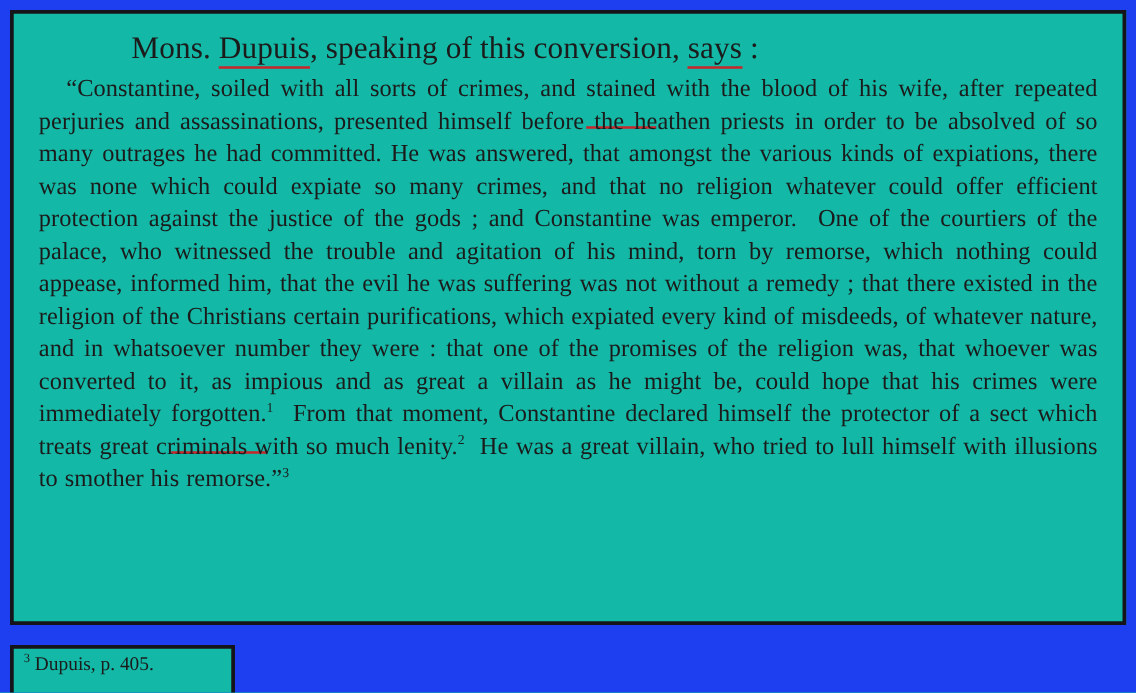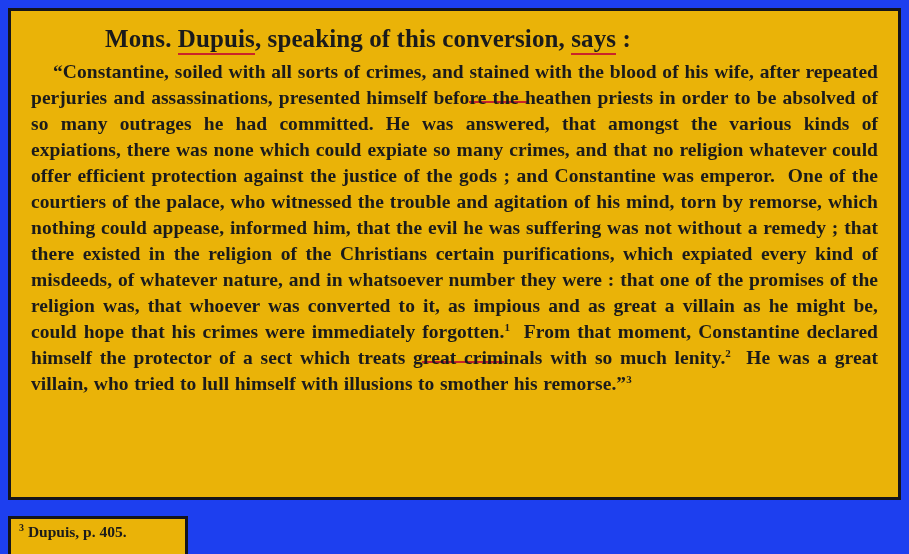--- a/index.html
+++ b/index.html
@@ -13,25 +13,24 @@
     font-family: "Liberation Serif", serif;
     overflow: hidden;
   }
   .page {
     position: relative;
     width: 909px;
     height: 554px;
   }
   .scan-block {
     position: absolute;
-    background: #eab308;
+    background: #14b8a6;
     border: 3px solid #14141a;
     box-sizing: border-box;
     color: #1b1b1b;
-    font-weight: bold;
   }
   #main-block {
     left: 8px;
     top: 8px;
     width: 893px;
     height: 492px;
     padding: 14px 20px 10px 20px;
   }
   #footnote-block {
     left: 8px;

